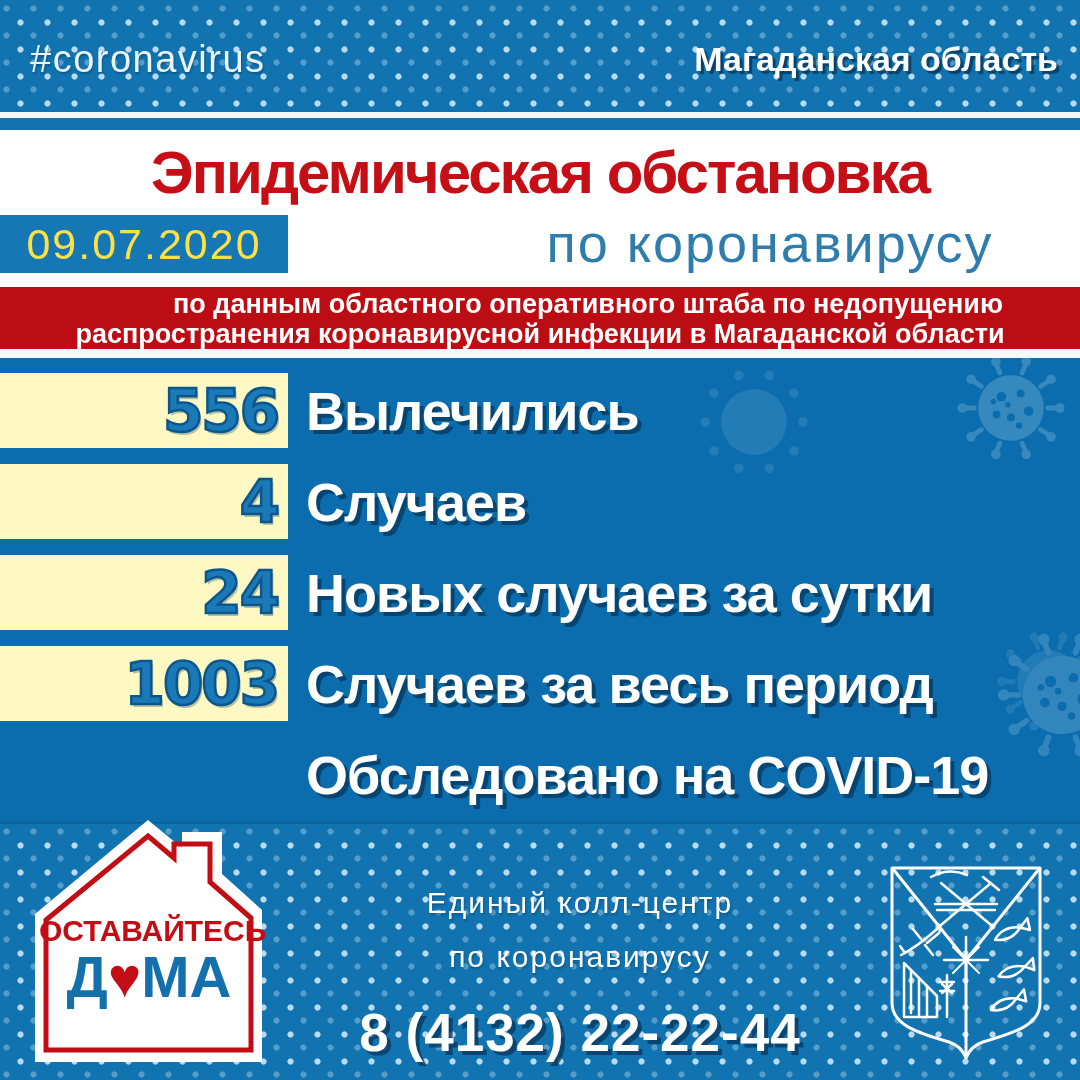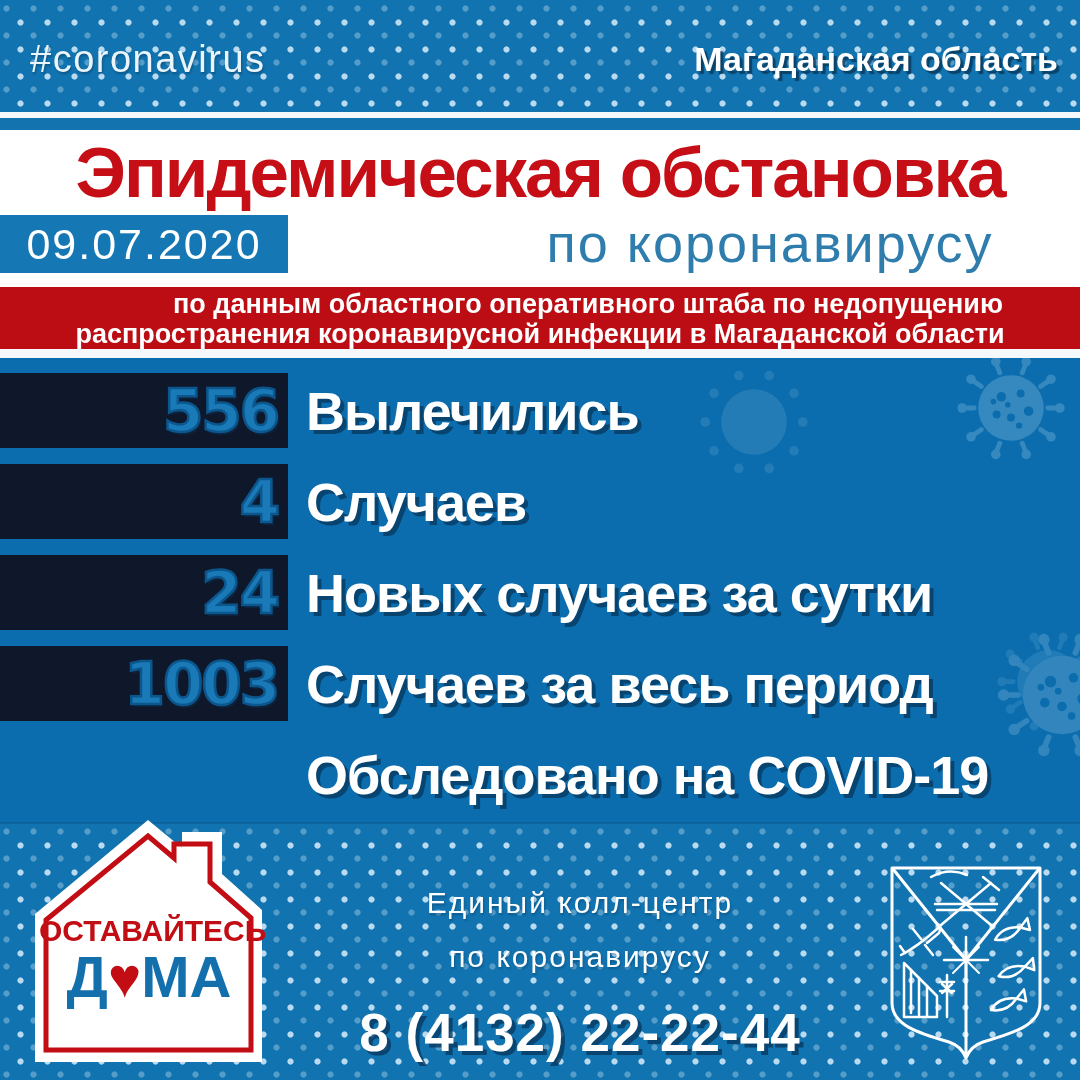--- a/index.html
+++ b/index.html
@@ -33,44 +33,44 @@
     letter-spacing:1.5px; text-shadow:1px 2px 2px rgba(8,50,85,.4);
   }
   #region{
     position:absolute; right:22px; top:40px; color:#ffffff; font-size:34px; font-weight:bold;
     text-shadow:3px 3px 1px rgba(6,40,68,.65);
   }
 
   
   #main-title{
     position:absolute; left:0; top:134px; width:1080px; text-align:center;
-    color:#c60e16; font-size:71px; font-weight:bold; letter-spacing:-2px; line-height:78px;
+    color:#c60e16; font-size:60px; font-weight:bold; letter-spacing:-2px; line-height:78px;
   }
   .info-box{
     position:absolute; top:215px; height:58px; background:#1577b3;
-    color:#ffffff; font-size:43px; text-align:center; line-height:58px; letter-spacing:2px;
+    color:#fde047; font-size:43px; text-align:center; line-height:58px; letter-spacing:2px;
   }
   #date-box{left:0; width:288px;}
   #time-box{left:308px; width:152px;}
   #subtitle{
     position:absolute; left:460px; top:215px; width:620px; height:58px;
     color:#2e7dad; font-size:54px; line-height:56px; text-align:center; letter-spacing:2px;
   }
 
   
   #red-band .line{
     width:1080px; text-align:center; color:#ffffff; font-weight:bold;
     font-size:27px; line-height:30px;
   }
   #red-band .line:first-child{padding-top:2px;padding-left:48px;}
 
   
   .stat-row{position:absolute; left:0; width:1080px; height:75px;}
   .stat-bar{
-    position:absolute; left:0; top:0; width:288px; height:75px; background:#0f172a;
+    position:absolute; left:0; top:0; width:288px; height:75px; background:#fef9c3;
     display:flex; justify-content:flex-end; align-items:center; padding-right:10px; box-sizing:border-box;
   }
   .stat-value{
     font-family:"DejaVu Sans", sans-serif; font-weight:bold; font-size:58px; letter-spacing:-2px;
     color:#1a79b7; -webkit-text-stroke:2.5px #0b568c;
     text-shadow:2px 3px 0 rgba(9,60,99,.30);
   }
   .stat-label{
     position:absolute; left:306px; top:0; height:75px; line-height:76px;
     color:#ffffff; font-weight:bold; font-size:54px; letter-spacing:-1px; white-space:nowrap;

